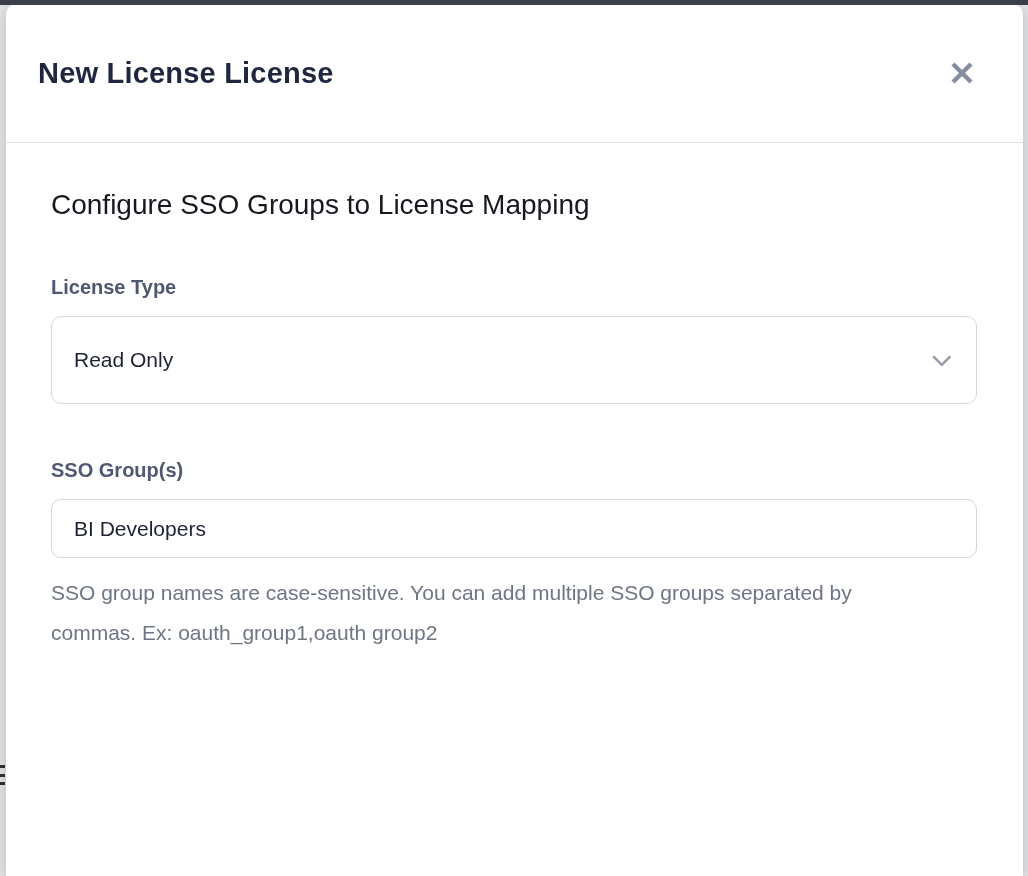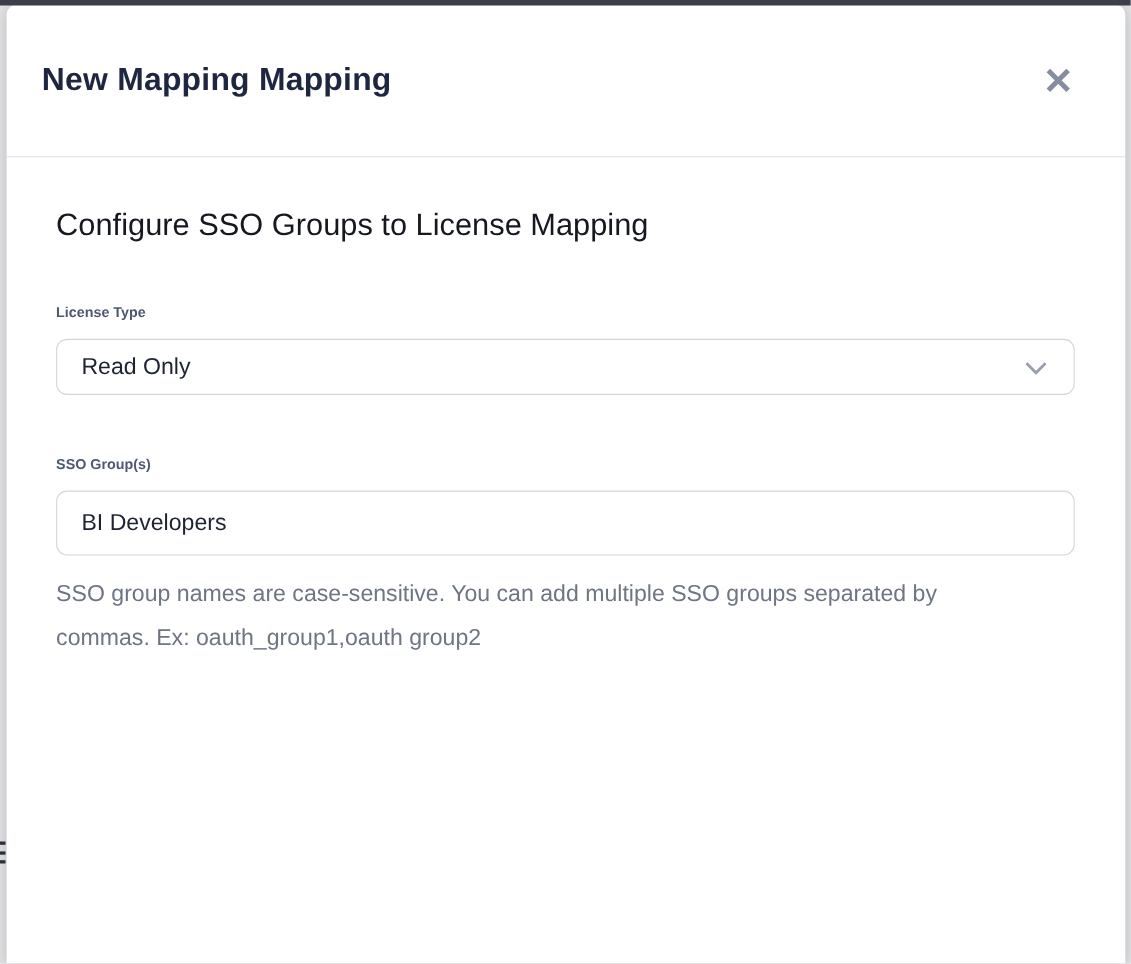--- a/index.html
+++ b/index.html
@@ -65,32 +65,32 @@
     padding: 46px 46px 0 45px;
   }
 
   .description {
     font-size: 28px;
     color: #15181f;
   }
 
   .field-label {
     display: block;
-    font-size: 13px;
+    font-size: 20px;
     font-weight: 700;
     color: #4e5871;
     margin-top: 55px;
   }
 
   .field-label.second {
   }
 
   .select-box {
     margin-top: 17px;
-    height: 51px;
+    height: 88px;
     width: 100%;
     border: 1px solid #d3d6db;
     border-radius: 10px;
     background: #ffffff;
     display: flex;
     align-items: center;
     justify-content: space-between;
     padding: 0 30px 0 22px;
     cursor: pointer;
   }
@@ -157,21 +157,21 @@
 
 <div class="edge-artifact">
   <span></span>
     <span></span>
     <span></span>
 </div>
 
 <div class="modal">
 
   <div class="modal-header">
-    <h1 class="modal-title">New Mapping Mapping</h1>
+    <h1 class="modal-title">New License License</h1>
     <button class="close-btn">
       <span style="display:flex">
         <svg width="26" height="26" viewBox="0 0 26 26">
           <line x1="4" y1="4" x2="22" y2="22" stroke="#868da0" stroke-width="4.5"></line>
           <line x1="22" y1="4" x2="4" y2="22" stroke="#868da0" stroke-width="4.5"></line>
         </svg>
       </span>
     </button>
   </div>
 

